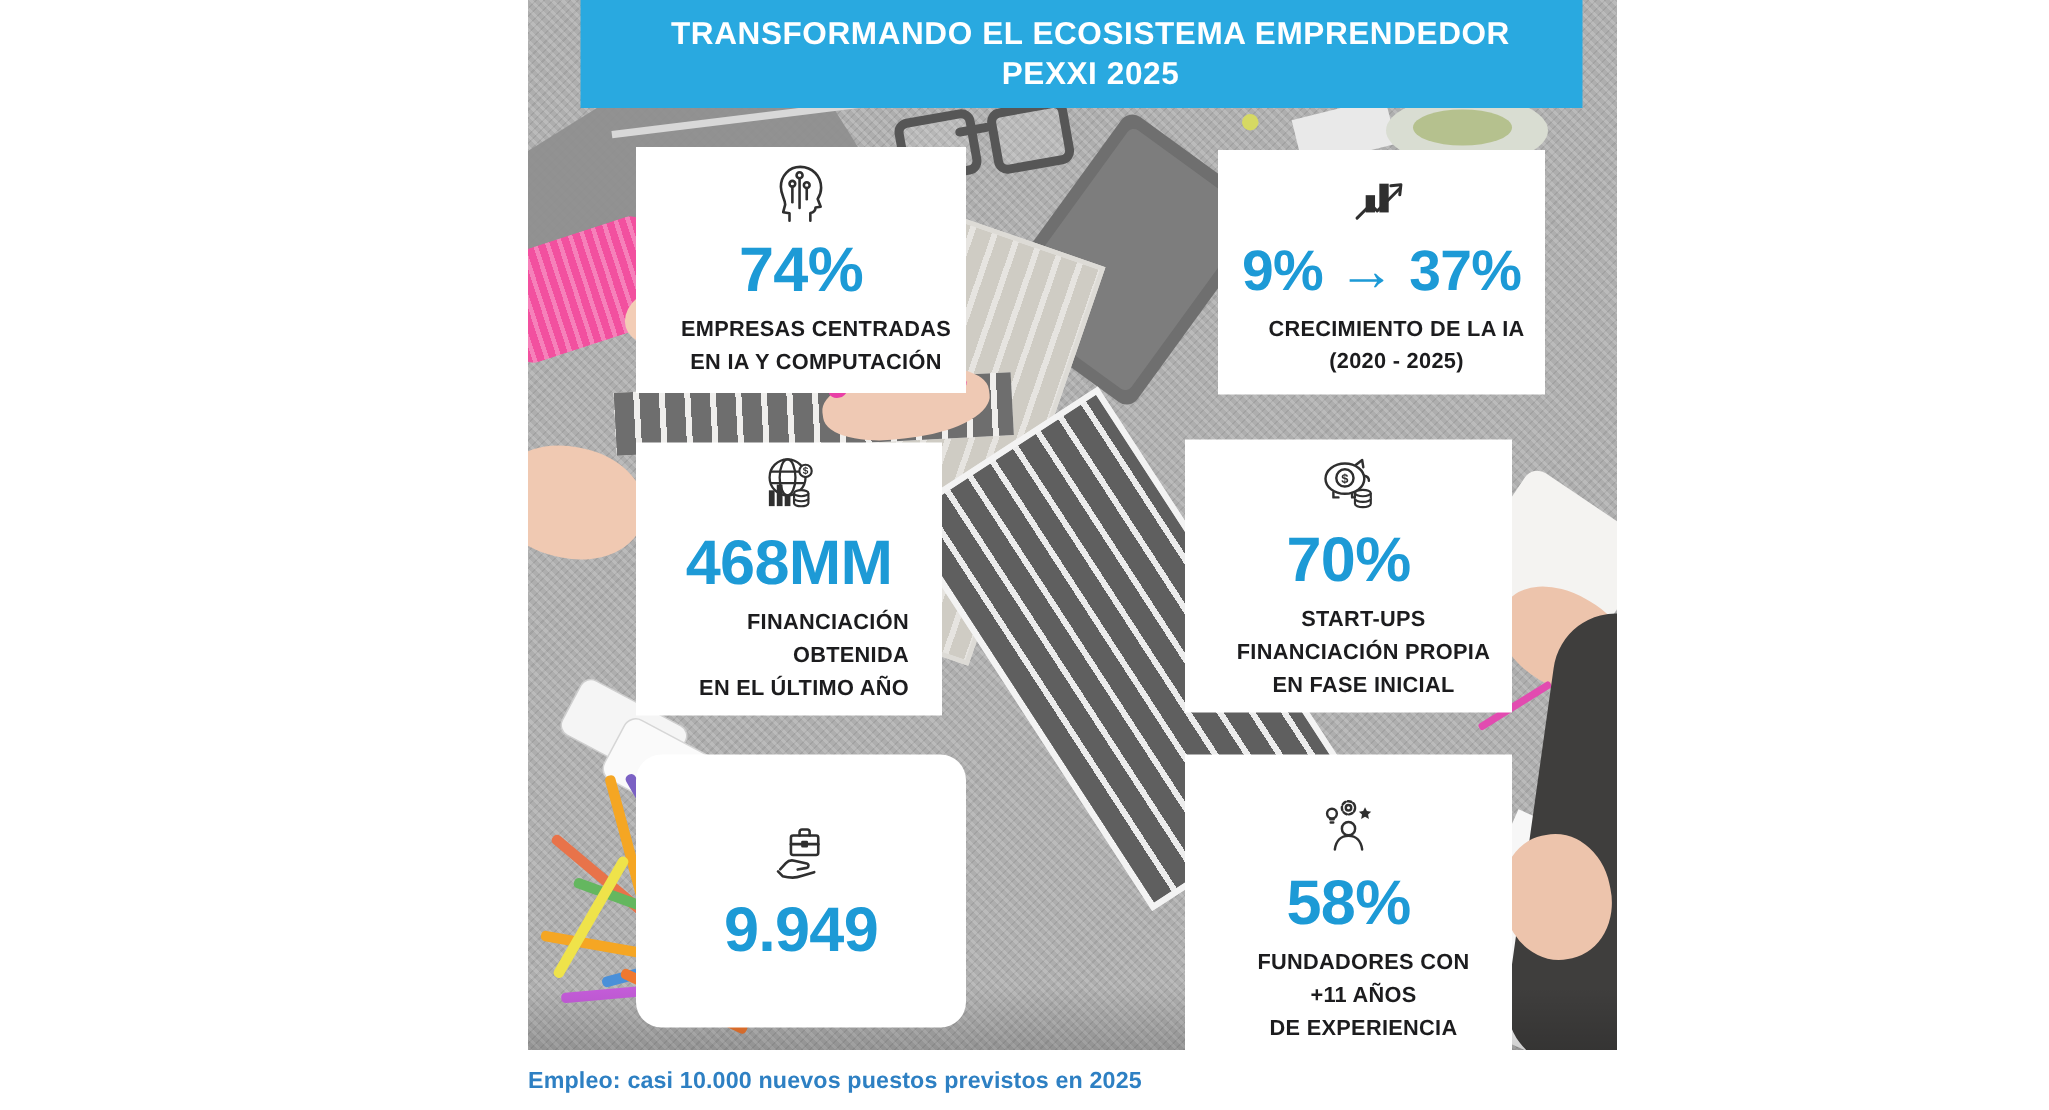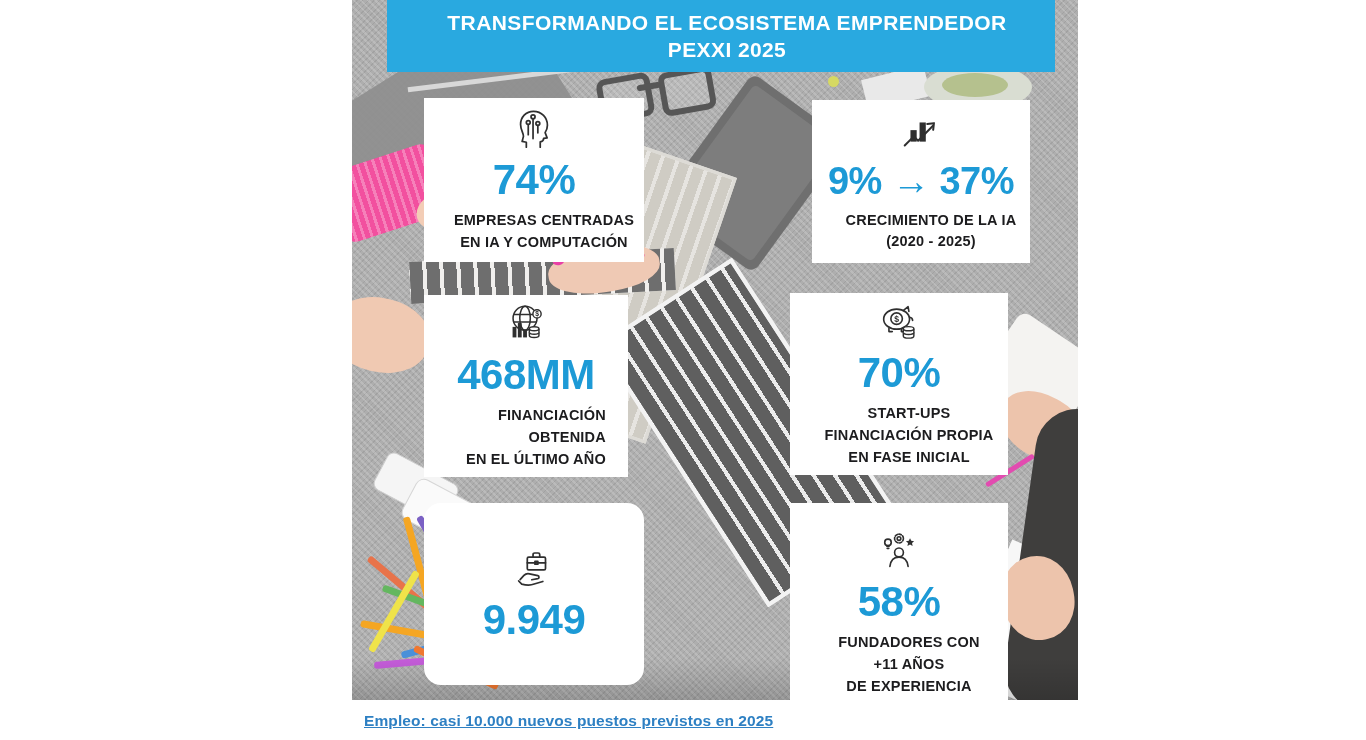--- a/index.html
+++ b/index.html
@@ -68,22 +68,22 @@
   .card-4{left:438px;top:293px;width:218px;height:182px;}
   .card-5{left:72px; top:503px;width:220px;height:182px;border-radius:17px;}
   .card-6{left:438px;top:503px;width:218px;height:220px;}
   .card .icon{width:46px;height:46px;margin-bottom:6px;}
   .card .value{font-size:42px;font-weight:700;color:var(--stat-blue,#1d9ad6);line-height:1.05;letter-spacing:-.5px;}
   .card .value.small{font-size:38px;}
   .card .label{margin-top:8px;font-size:14.5px;font-weight:700;color:var(--label-black,#1c1c1e);
                line-height:1.5;letter-spacing:.2px;margin-left:20px;}
   .card .label span{display:block;}
   
-  .caption{position:absolute;left:364px;top:712px;font-size:15.5px;font-weight:700;
-           color:var(--caption-blue,#2e80c3);letter-spacing:.1px;text-decoration:underline;}
+  .caption{position:absolute;left:352px;top:712px;font-size:15.5px;font-weight:700;
+           color:var(--caption-blue,#2e80c3);letter-spacing:.1px;}
 </style>
 </head>
 <body>
 
 <div class="viewport">
 
   <div class="photo">
 
     <div class="ph tl-laptop"></div>
     <div class="ph tl-edge"></div>

